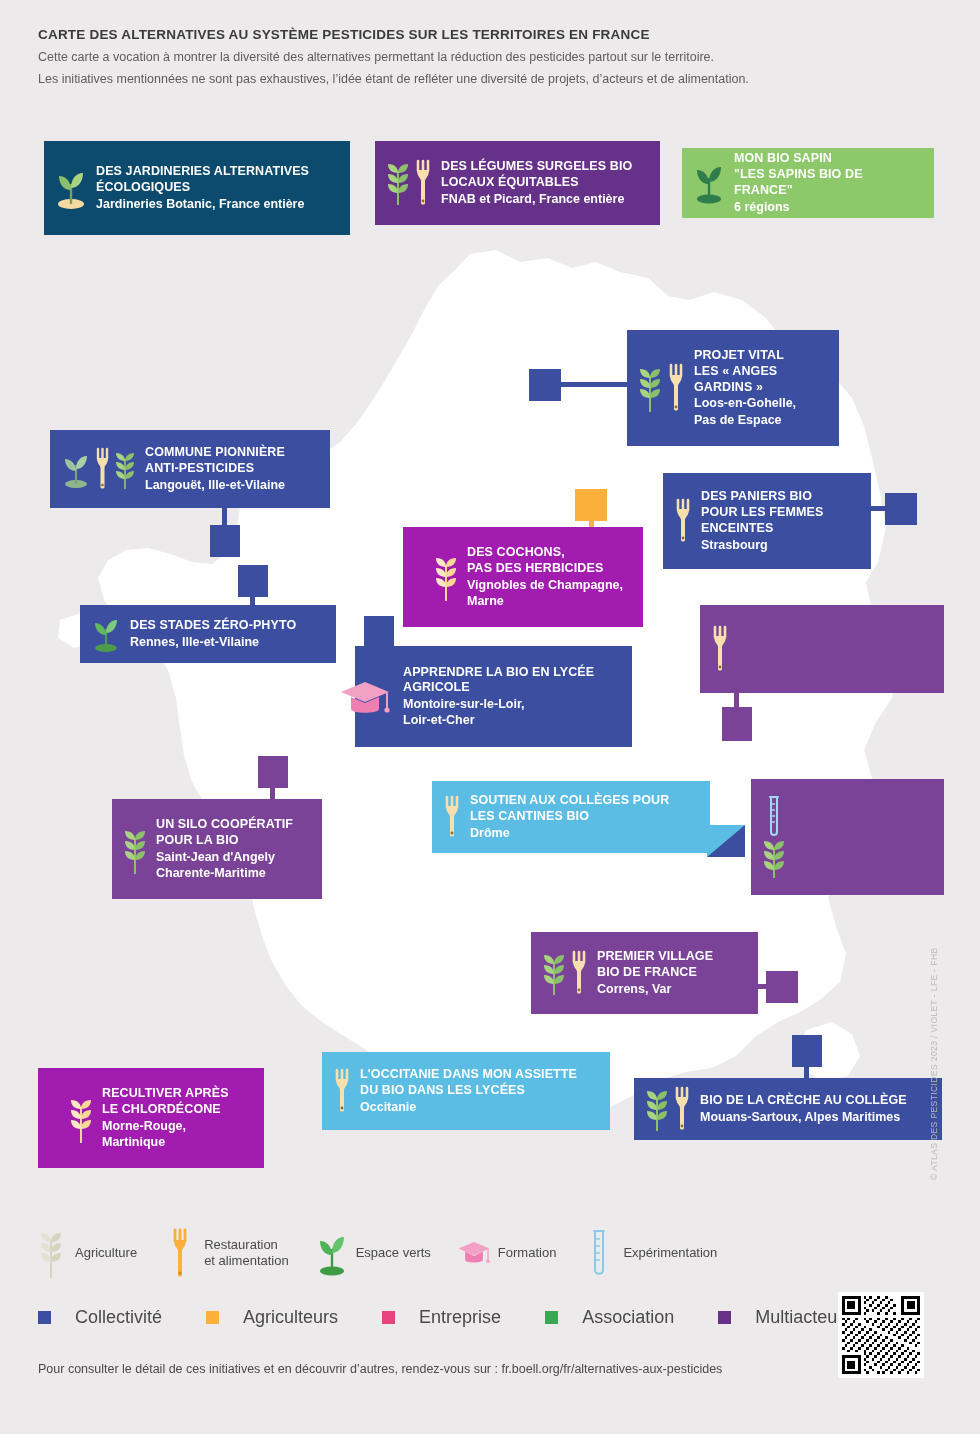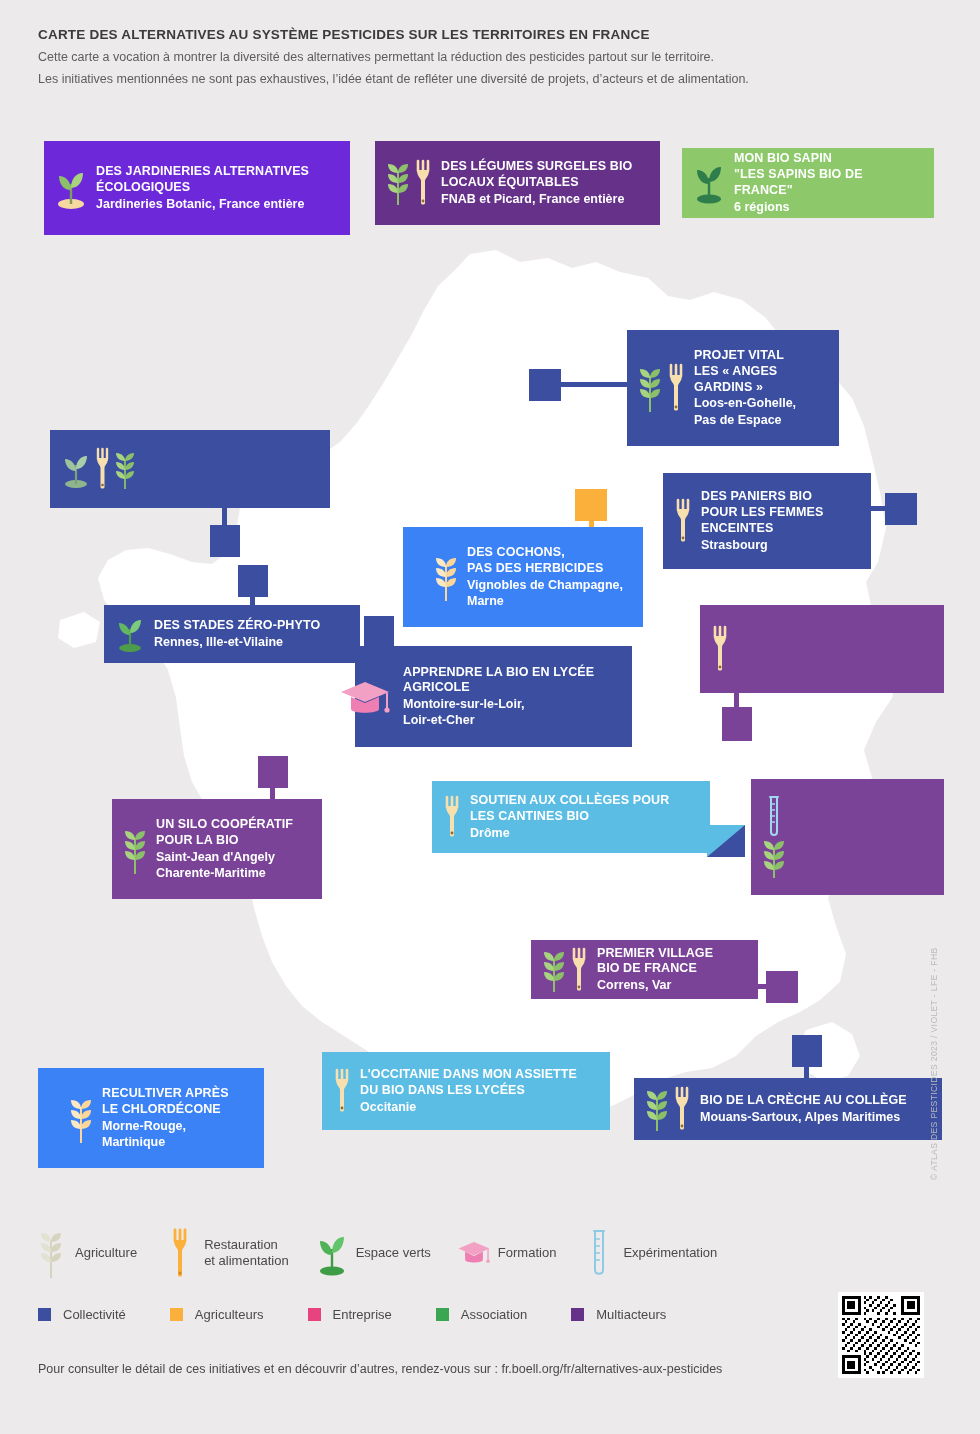--- a/index.html
+++ b/index.html
@@ -25,40 +25,40 @@
   .card{position:absolute;box-sizing:border-box;display:flex;align-items:center;
         padding:10px 14px 10px 12px;color:#ffffff;}
   .card .ic{display:flex;align-items:center;flex:0 0 auto;}
   .card .ic svg{display:block;}
   .card .txt{margin-left:10px;}
   .card .t{font-size:12.5px;font-weight:bold;line-height:1.26;letter-spacing:.1px;text-transform:uppercase;}
   .card .s{font-size:12.5px;font-weight:bold;line-height:1.3;}
 
   .c-blue{background:#3b4ea0;}
   .c-purple{background:#7b4397;}
-  .c-orange{background:#3b82f6;padding-left:32px;}
+  .c-orange{background:#a21caf;padding-left:32px;}
   .c-lblue{background:#5bbde4;}
-  .c-pink{background:#6d28d9;}
+  .c-pink{background:#0c4a6e;}
   .c-green{background:#8dc96a;}
   .c-dpurple{background:#663189;}
 
   
   .dot{position:absolute;}
   .stem{position:absolute;}
 
   
   .legend1{position:absolute;left:34px;top:1222px;width:830px;height:62px;display:flex;align-items:center;}
   .lg-item{display:flex;align-items:center;margin-right:26px;}
   .lg-item .li{width:34px;display:flex;justify-content:center;align-items:center;}
   .lg-item .lt{font-size:13px;color:#4a4a4a;line-height:1.25;margin-left:7px;}
 
   .legend2{position:absolute;left:38px;top:1307px;width:800px;display:flex;align-items:center;}
   .sw-item{display:flex;align-items:center;margin-right:44px;}
   .sw{width:13px;height:13px;display:block;}
-  .sw-lbl{font-size:13px;color:#4a4a4a;margin-left:12px;}
+  .sw-lbl{font-size:18px;color:#4a4a4a;margin-left:24px;}
 
   .footnote{position:absolute;left:38px;top:1362px;font-size:12.5px;color:#4a4a4a;}
 
   .credit{position:absolute;left:929px;top:1180px;font-size:8.5px;color:#b9b9b9;
           transform:rotate(-90deg);transform-origin:left top;white-space:nowrap;
           letter-spacing:.4px;}
 
   .qr{position:absolute;left:838px;top:1292px;width:86px;height:86px;background:#ffffff;padding:4px;box-sizing:border-box;}
   .qr svg{display:block;}
 </style>
@@ -232,20 +232,25 @@
       <svg width="20" height="44" viewBox="0 0 20 44">
         <path d="M10,42 L10,12" stroke="#8bbf6a" stroke-width="1.8" fill="none"></path>
         <path d="M10,14 C4,14 1,10 1,6 C7,6 10,10 10,14 Z" fill="#a8d47f"></path>
         <path d="M10,14 C16,14 19,10 19,6 C13,6 10,10 10,14 Z" fill="#8bbf6a"></path>
         <path d="M10,23 C4,23 1,19 1,15 C7,15 10,19 10,23 Z" fill="#a8d47f"></path>
         <path d="M10,23 C16,23 19,19 19,15 C13,15 10,19 10,23 Z" fill="#8bbf6a"></path>
         <path d="M10,32 C4,32 1,28 1,24 C7,24 10,28 10,32 Z" fill="#a8d47f"></path>
         <path d="M10,32 C16,32 19,28 19,24 C13,24 10,28 10,32 Z" fill="#8bbf6a"></path>
       </svg>
     </span>
+    <span class="txt">
+      <span class="t" style="display:block">COMMUNE PIONNIÈRE</span>
+      <span class="t" style="display:block">ANTI-PESTICIDES</span>
+      <span class="s" style="display:block">Langouët, Ille-et-Vilaine</span>
+    </span>
   </div>
 
   <div class="card c-blue" style="left:663px;top:473px;width:208px;height:96px;">
     <span class="ic">
       <svg width="16" height="48" viewBox="0 0 16 48">
         <path d="M3,3 L3,13 M8,3 L8,13 M13,3 L13,13" stroke="#f7dfae" stroke-width="2.6" fill="none" stroke-linecap="round"></path>
         <path d="M2,12 C2,19 6,20 6,23 L6,43 C6,45 10,45 10,43 L10,23 C10,20 14,19 14,12 Z" fill="#f7dfae"></path>
         <circle cx="8" cy="41" r="1.4" fill="#8a6a35"></circle>
       </svg>
     </span>
@@ -270,21 +275,21 @@
       </svg>
     </span>
     <span class="txt">
       <span class="t" style="display:block">DES COCHONS,</span>
       <span class="t" style="display:block">PAS DES HERBICIDES</span>
       <span class="s" style="display:block">Vignobles de Champagne,</span>
       <span class="s" style="display:block">Marne</span>
     </span>
   </div>
 
-  <div class="card c-blue" style="left:80px;top:605px;width:256px;height:58px;margin-left:24px;">
+  <div class="card c-blue" style="left:80px;top:605px;width:256px;height:58px;">
     <span class="ic">
       <svg width="28" height="38" viewBox="0 0 28 38">
         <ellipse cx="14" cy="33" rx="11" ry="4" fill="#4c9c4c"></ellipse>
         <path d="M14,33 L14,14" stroke="#4c9c4c" stroke-width="2.2" fill="none"></path>
         <path d="M14,20 C6,20 3,13 3,8 C9,8 14,13 14,20 Z" fill="#62b862"></path>
         <path d="M14,18 C22,18 25,10 25,5 C18,5 14,11 14,18 Z" fill="#7ccb7c"></path>
       </svg>
     </span>
     <span class="txt">
       <span class="t" style="display:block">DES STADES ZÉRO-PHYTO</span>
@@ -369,21 +374,21 @@
           <path d="M11,14 C18,14 21,10 21,5 C14,5 11,9 11,14 Z" fill="#8bbf6a"></path>
           <path d="M11,24 C4,24 1,20 1,15 C8,15 11,19 11,24 Z" fill="#a8d47f"></path>
           <path d="M11,24 C18,24 21,20 21,15 C14,15 11,19 11,24 Z" fill="#8bbf6a"></path>
           <path d="M11,34 C4,34 1,30 1,25 C8,25 11,29 11,34 Z" fill="#a8d47f"></path>
           <path d="M11,34 C18,34 21,30 21,25 C14,25 11,29 11,34 Z" fill="#8bbf6a"></path>
         </svg>
       </span>
     </span>
   </div>
 
-  <div class="card c-purple" style="left:531px;top:932px;width:227px;height:59px;margin-top:8px;">
+  <div class="card c-purple" style="left:531px;top:932px;width:227px;height:82px;">
     <span class="ic">
       <svg width="22" height="48" viewBox="0 0 22 48">
         <path d="M11,46 L11,13" stroke="#8bbf6a" stroke-width="2" fill="none"></path>
         <path d="M11,15 C4,15 1,11 1,6 C8,6 11,10 11,15 Z" fill="#a8d47f"></path>
         <path d="M11,15 C18,15 21,11 21,6 C14,6 11,10 11,15 Z" fill="#8bbf6a"></path>
         <path d="M11,25 C4,25 1,21 1,16 C8,16 11,20 11,25 Z" fill="#a8d47f"></path>
         <path d="M11,25 C18,25 21,21 21,16 C14,16 11,20 11,25 Z" fill="#8bbf6a"></path>
         <path d="M11,35 C4,35 1,31 1,26 C8,26 11,30 11,35 Z" fill="#a8d47f"></path>
         <path d="M11,35 C18,35 21,31 21,26 C14,26 11,30 11,35 Z" fill="#8bbf6a"></path>
       </svg>

